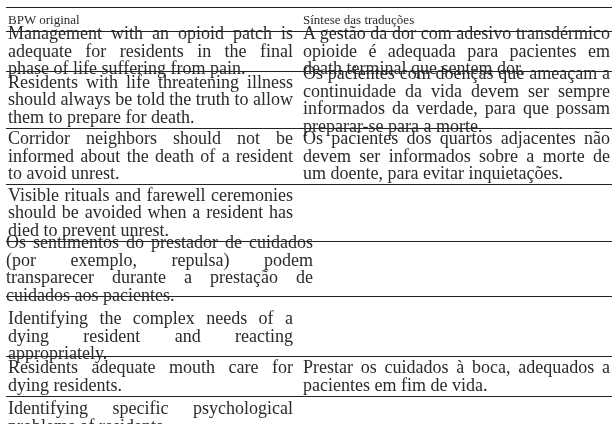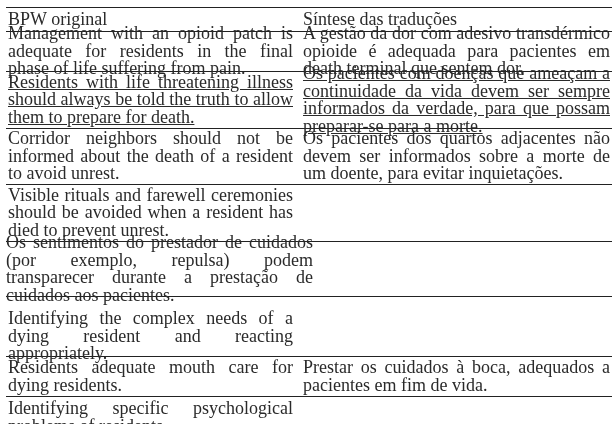--- a/index.html
+++ b/index.html
@@ -6,21 +6,21 @@
     body { width: 616px; height: 424px; overflow: hidden; position: relative;
            font-family: "Liberation Serif", "DejaVu Serif", serif; color: #2a2a2a; }
     .table { position: absolute; left: 6px; top: 7px; width: 606px;
              border-top: 1.5px solid #222; }
     .row { display: flex; border-bottom: 1.5px solid #222; box-sizing: border-box; }
     .cell { box-sizing: border-box; font-size: 18px; line-height: 17.5px;
             display: flex; align-items: center; text-align: justify; }
     .cell span { display: block; width: 100%; text-align: justify; }
     .c1 { width: 297px; padding: 0 10px 0 2px; }
     .c2 { width: 309px; padding: 0 2px 0 0; }
-    .hdr .cell { font-size: 18px; }
+    .hdr .cell { font-size: 13px; }
   </style>
 </head>
 <body>
 
 <div class="table">
   <div class="row hdr" style="height:24px;">
     <div class="cell c1">
         <span>BPW original</span>
       </div>
     <div class="cell c2">
@@ -30,21 +30,21 @@
 
   <div class="row" style="height:40px;">
     <div class="cell c1">
         <span>Management with an opioid patch is adequate for residents in the final phase of life suffering from pain.</span>
       </div>
     <div class="cell c2">
         <span>A gestão da dor com adesivo transdérmico opioide é adequada para pacientes em death terminal que sentem dor.</span>
       </div>
   </div>
 
-  <div class="row" style="height:57px;text-decoration:underline;">
+  <div class="row" style="height:57px;">
     <div class="cell c1">
         <span>Residents with life threatening illness should always be told the truth to allow them to prepare for death.</span>
       </div>
     <div class="cell c2">
         <span>Os pacientes com doenças que ameaçam a continuidade da vida devem ser sempre informados da verdade, para que possam preparar-se para a morte.</span>
       </div>
   </div>
 
   <div class="row" style="height:56px;">
     <div class="cell c1">

